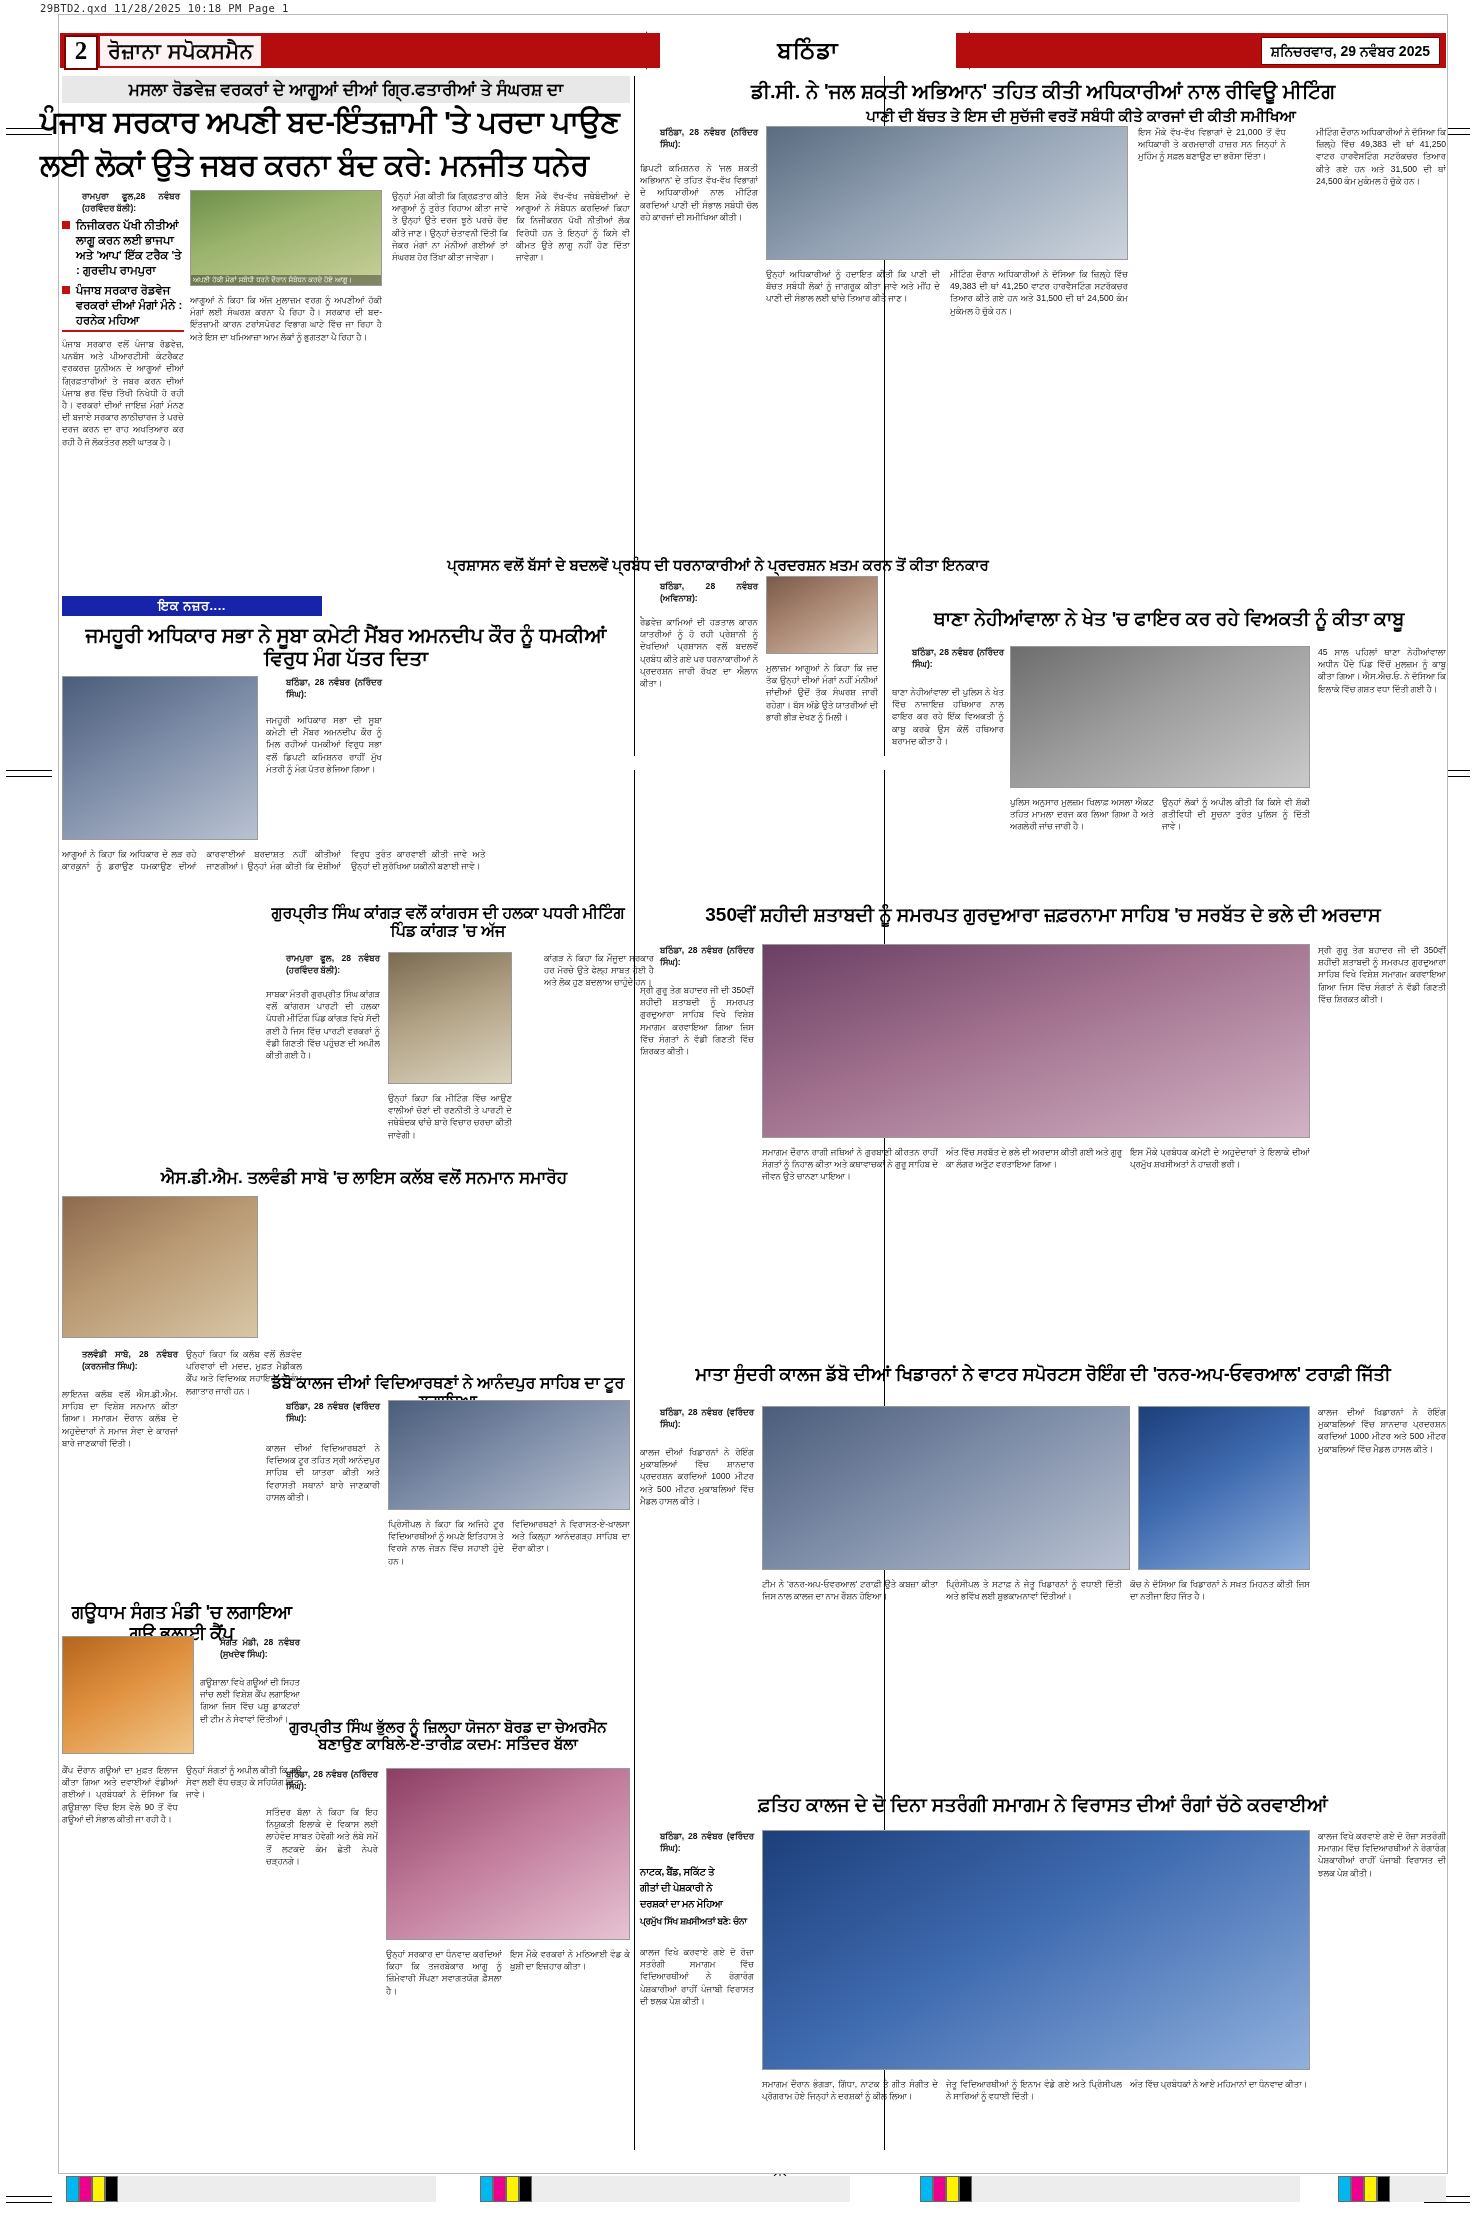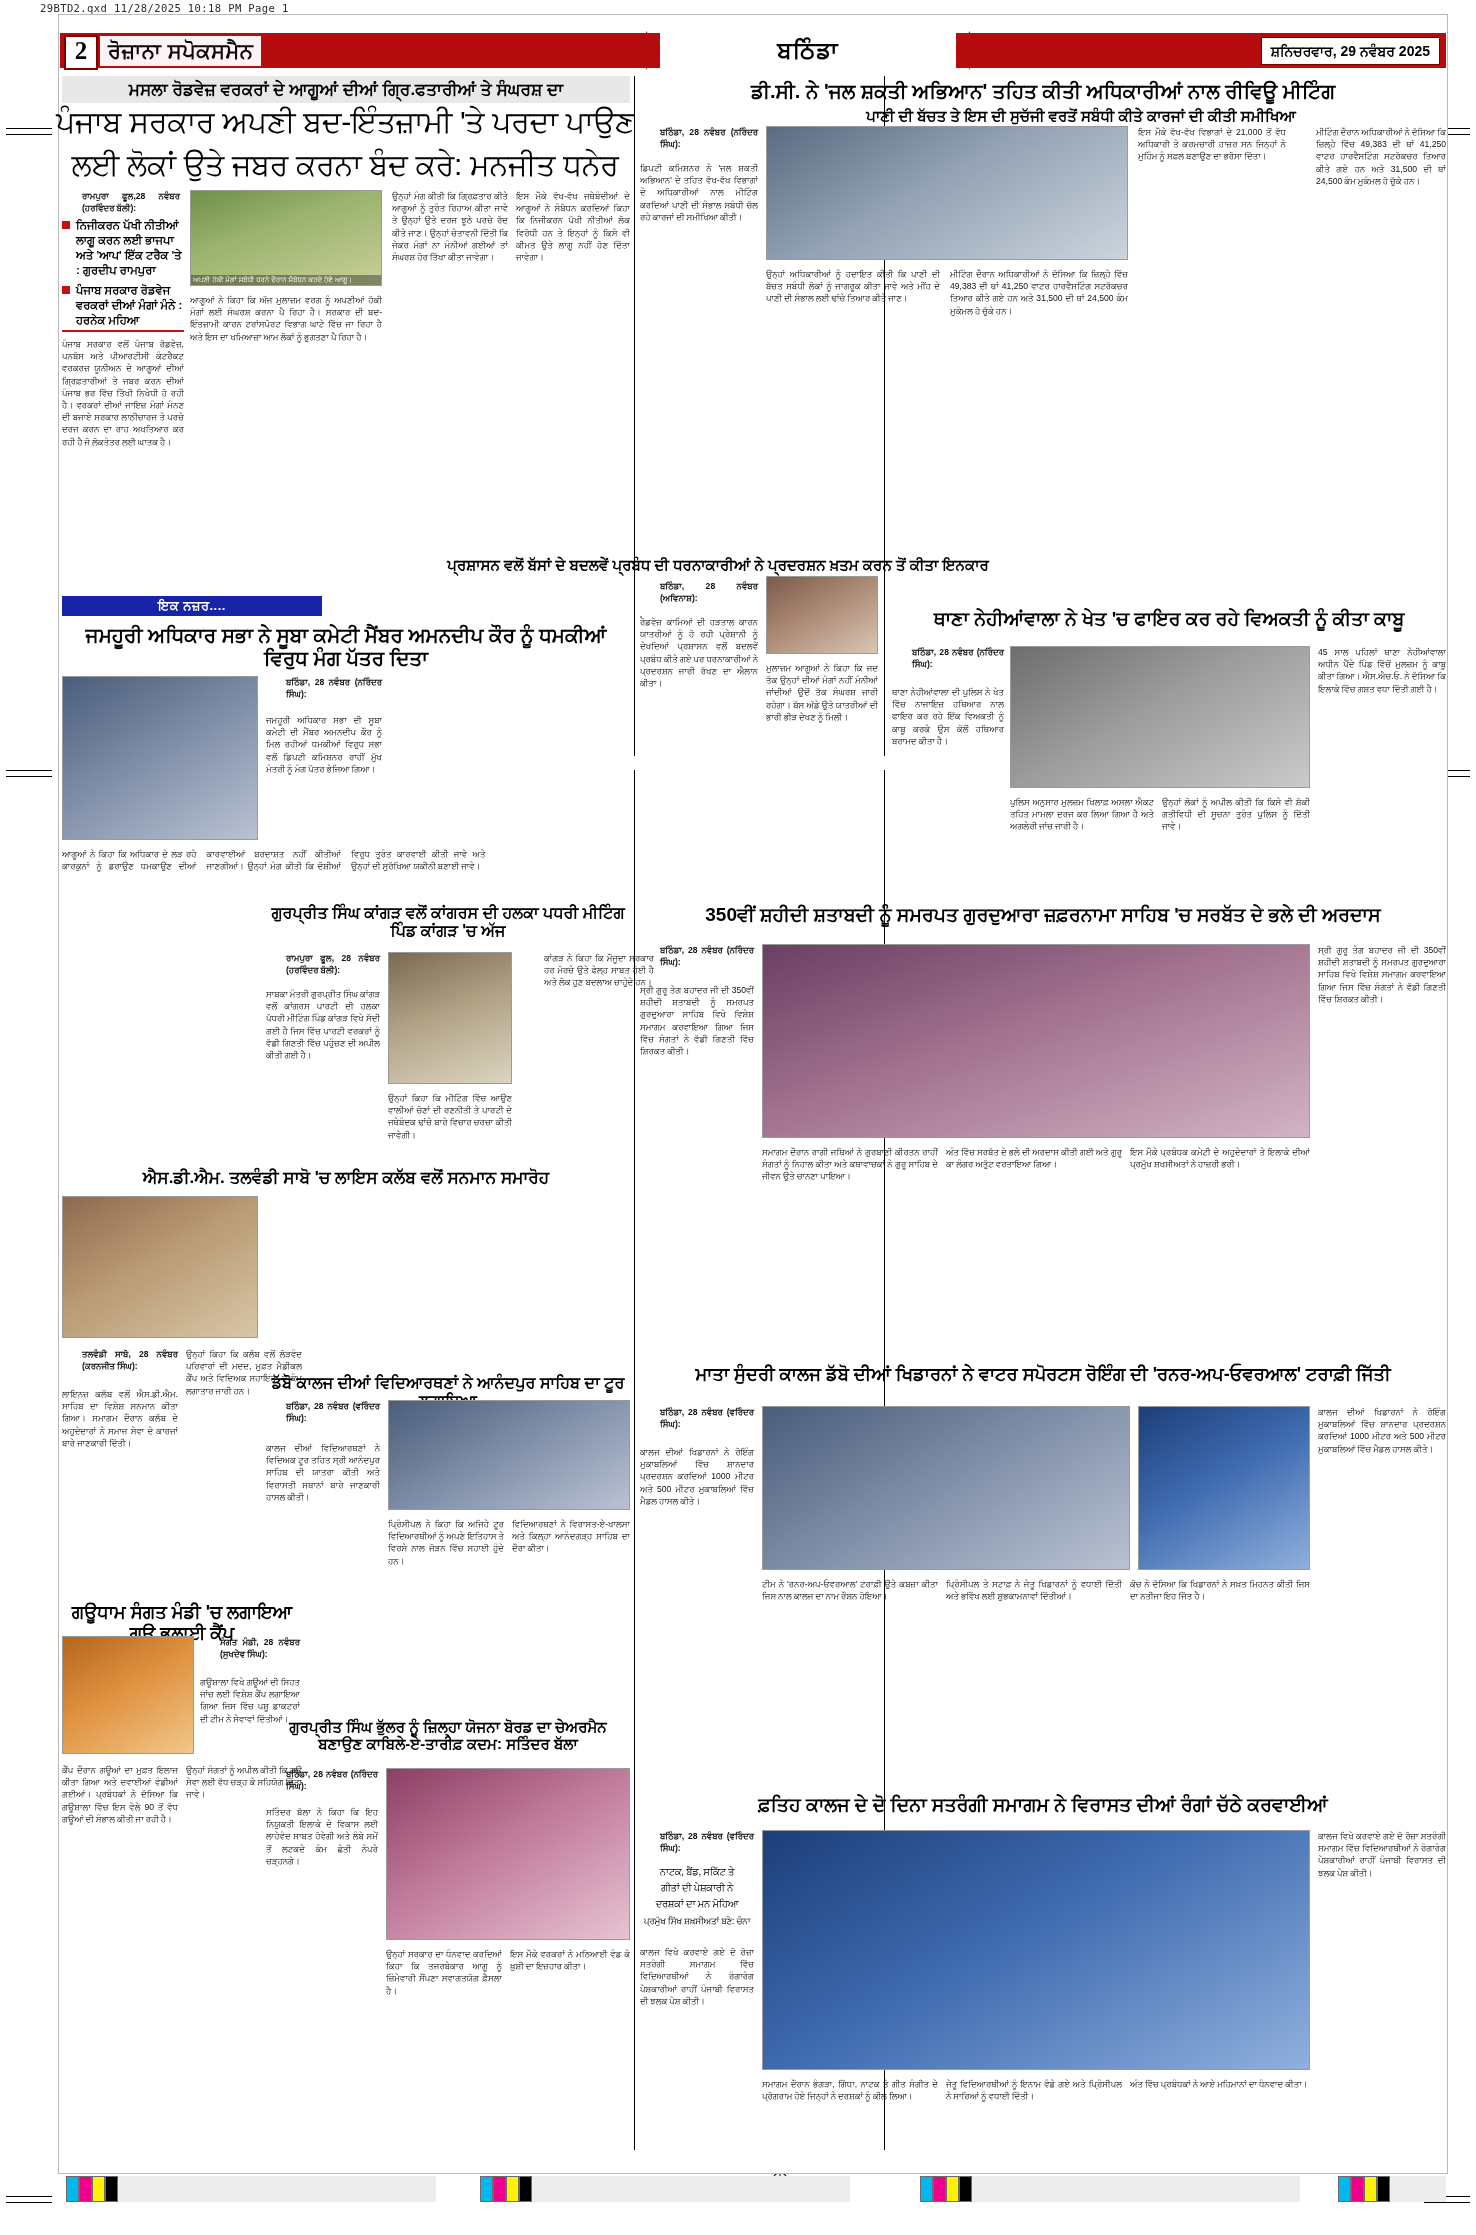--- a/index.html
+++ b/index.html
@@ -64,21 +64,21 @@
     background:#fff;border:1px solid #7d0000;padding:0 9px;
     font-size:14px;font-weight:bold;line-height:26px;white-space:nowrap;
   }
 
   
   .kicker{
     background:#e8e8e8;text-align:center;font-weight:bold;
     font-size:17px;padding:3px 4px;line-height:1.25;
   }
   .headline{
-    text-align:center;font-weight:normal;line-height:1.12;letter-spacing:-.3px;
+    font-weight:bold;line-height:1.12;letter-spacing:-.3px;
   }
   .sec-head{
     text-align:center;font-weight:bold;line-height:1.15;
     border-top:1px solid #000;padding-top:4px;
   }
   .vrule{position:absolute;top:0;bottom:0;width:1px;background:#000;}
 
   .body-col{
     font-size:8.6px;line-height:1.42;text-align:justify;
     hyphens:auto;word-spacing:-.4px;color:#111;
@@ -256,21 +256,21 @@
 <div class="abs body-col" style="left:640px;top:944px;width:114px;">
   <p><span class="dateline">ਬਠਿੰਡਾ, 28 ਨਵੰਬਰ (ਨਰਿੰਦਰ ਸਿੰਘ):</span></p>
 </div>
 <div class="abs body-col" style="left:640px;top:984px;width:114px;height:350px;overflow:hidden;">ਸ੍ਰੀ ਗੁਰੂ ਤੇਗ ਬਹਾਦਰ ਜੀ ਦੀ 350ਵੀਂ ਸ਼ਹੀਦੀ ਸ਼ਤਾਬਦੀ ਨੂੰ ਸਮਰਪਤ ਗੁਰਦੁਆਰਾ ਸਾਹਿਬ ਵਿਖੇ ਵਿਸ਼ੇਸ਼ ਸਮਾਗਮ ਕਰਵਾਇਆ ਗਿਆ ਜਿਸ ਵਿੱਚ ਸੰਗਤਾਂ ਨੇ ਵੱਡੀ ਗਿਣਤੀ ਵਿੱਚ ਸ਼ਿਰਕਤ ਕੀਤੀ।</div>
 <div class="photo ph-stage abs" style="left:762px;top:944px;width:548px;height:194px;"></div>
 <div class="abs body-col" style="left:762px;top:1146px;width:176px;height:188px;overflow:hidden;">ਸਮਾਗਮ ਦੌਰਾਨ ਰਾਗੀ ਜਥਿਆਂ ਨੇ ਗੁਰਬਾਣੀ ਕੀਰਤਨ ਰਾਹੀਂ ਸੰਗਤਾਂ ਨੂੰ ਨਿਹਾਲ ਕੀਤਾ ਅਤੇ ਕਥਾਵਾਚਕਾਂ ਨੇ ਗੁਰੂ ਸਾਹਿਬ ਦੇ ਜੀਵਨ ਉਤੇ ਚਾਨਣਾ ਪਾਇਆ।</div>
 <div class="abs body-col" style="left:946px;top:1146px;width:176px;height:188px;overflow:hidden;">ਅੰਤ ਵਿੱਚ ਸਰਬੱਤ ਦੇ ਭਲੇ ਦੀ ਅਰਦਾਸ ਕੀਤੀ ਗਈ ਅਤੇ ਗੁਰੂ ਕਾ ਲੰਗਰ ਅਤੁੱਟ ਵਰਤਾਇਆ ਗਿਆ।</div>
 <div class="abs body-col" style="left:1130px;top:1146px;width:180px;height:188px;overflow:hidden;">ਇਸ ਮੌਕੇ ਪ੍ਰਬੰਧਕ ਕਮੇਟੀ ਦੇ ਅਹੁਦੇਦਾਰਾਂ ਤੇ ਇਲਾਕੇ ਦੀਆਂ ਪ੍ਰਮੁੱਖ ਸ਼ਖਸੀਅਤਾਂ ਨੇ ਹਾਜ਼ਰੀ ਭਰੀ।</div>
 <div class="abs body-col" style="left:1318px;top:944px;width:128px;height:390px;overflow:hidden;">ਸ੍ਰੀ ਗੁਰੂ ਤੇਗ ਬਹਾਦਰ ਜੀ ਦੀ 350ਵੀਂ ਸ਼ਹੀਦੀ ਸ਼ਤਾਬਦੀ ਨੂੰ ਸਮਰਪਤ ਗੁਰਦੁਆਰਾ ਸਾਹਿਬ ਵਿਖੇ ਵਿਸ਼ੇਸ਼ ਸਮਾਗਮ ਕਰਵਾਇਆ ਗਿਆ ਜਿਸ ਵਿੱਚ ਸੰਗਤਾਂ ਨੇ ਵੱਡੀ ਗਿਣਤੀ ਵਿੱਚ ਸ਼ਿਰਕਤ ਕੀਤੀ।</div>
 
-<div class="abs sec-head" style="left:62px;top:1164px;width:568px;font-size:17px;border-top:none;">ਐਸ.ਡੀ.ਐਮ. ਤਲਵੰਡੀ ਸਾਬੋ 'ਚ ਲਾਇਸ ਕਲੱਬ ਵਲੋਂ ਸਨਮਾਨ ਸਮਾਰੋਹ</div>
+<div class="abs sec-head" style="left:80px;top:1164px;width:568px;font-size:17px;border-top:none;">ਐਸ.ਡੀ.ਐਮ. ਤਲਵੰਡੀ ਸਾਬੋ 'ਚ ਲਾਇਸ ਕਲੱਬ ਵਲੋਂ ਸਨਮਾਨ ਸਮਾਰੋਹ</div>
 <div class="photo ph-indoor abs" style="left:62px;top:1196px;width:196px;height:142px;"></div>
 <div class="abs body-col" style="left:62px;top:1348px;width:116px;">
   <p><span class="dateline">ਤਲਵੰਡੀ ਸਾਬੋ, 28 ਨਵੰਬਰ (ਕਰਨਜੀਤ ਸਿੰਘ):</span></p>
 </div>
 <div class="abs body-col" style="left:62px;top:1388px;width:116px;height:190px;overflow:hidden;">ਲਾਇਨਜ਼ ਕਲੱਬ ਵਲੋਂ ਐਸ.ਡੀ.ਐਮ. ਸਾਹਿਬ ਦਾ ਵਿਸ਼ੇਸ਼ ਸਨਮਾਨ ਕੀਤਾ ਗਿਆ। ਸਮਾਗਮ ਦੌਰਾਨ ਕਲੱਬ ਦੇ ਅਹੁਦੇਦਾਰਾਂ ਨੇ ਸਮਾਜ ਸੇਵਾ ਦੇ ਕਾਰਜਾਂ ਬਾਰੇ ਜਾਣਕਾਰੀ ਦਿੱਤੀ।</div>
 <div class="abs body-col" style="left:186px;top:1348px;width:116px;height:230px;overflow:hidden;">ਉਨ੍ਹਾਂ ਕਿਹਾ ਕਿ ਕਲੱਬ ਵਲੋਂ ਲੋੜਵੰਦ ਪਰਿਵਾਰਾਂ ਦੀ ਮਦਦ, ਮੁਫ਼ਤ ਮੈਡੀਕਲ ਕੈਂਪ ਅਤੇ ਵਿਦਿਅਕ ਸਹਾਇਤਾ ਦੇ ਕੰਮ ਲਗਾਤਾਰ ਜਾਰੀ ਹਨ।</div>
 <div class="abs body-col" style="left:310px;top:1348px;width:0px;height:0px;overflow:hidden;">ਐਸ.ਡੀ.ਐਮ. ਨੇ ਕਲੱਬ ਦੇ ਉਪਰਾਲੇ ਦੀ ਸ਼ਲਾਘਾ ਕਰਦਿਆਂ ਕਿਹਾ ਕਿ ਅਜਿਹੀਆਂ ਸੰਸਥਾਵਾਂ ਸਮਾਜ ਲਈ ਵਡਮੁੱਲਾ ਯੋਗਦਾਨ ਪਾ ਰਹੀਆਂ ਹਨ।</div>
 
 <div class="abs sec-head" style="left:266px;top:1370px;width:364px;font-size:16px;border-top:none;">ਡੱਬੋ ਕਾਲਜ ਦੀਆਂ ਵਿਦਿਆਰਥਣਾਂ ਨੇ ਆਨੰਦਪੁਰ ਸਾਹਿਬ ਦਾ ਟੂਰ ਲਗਾਇਆ</div>
 <div class="abs body-col" style="left:266px;top:1400px;width:114px;">

